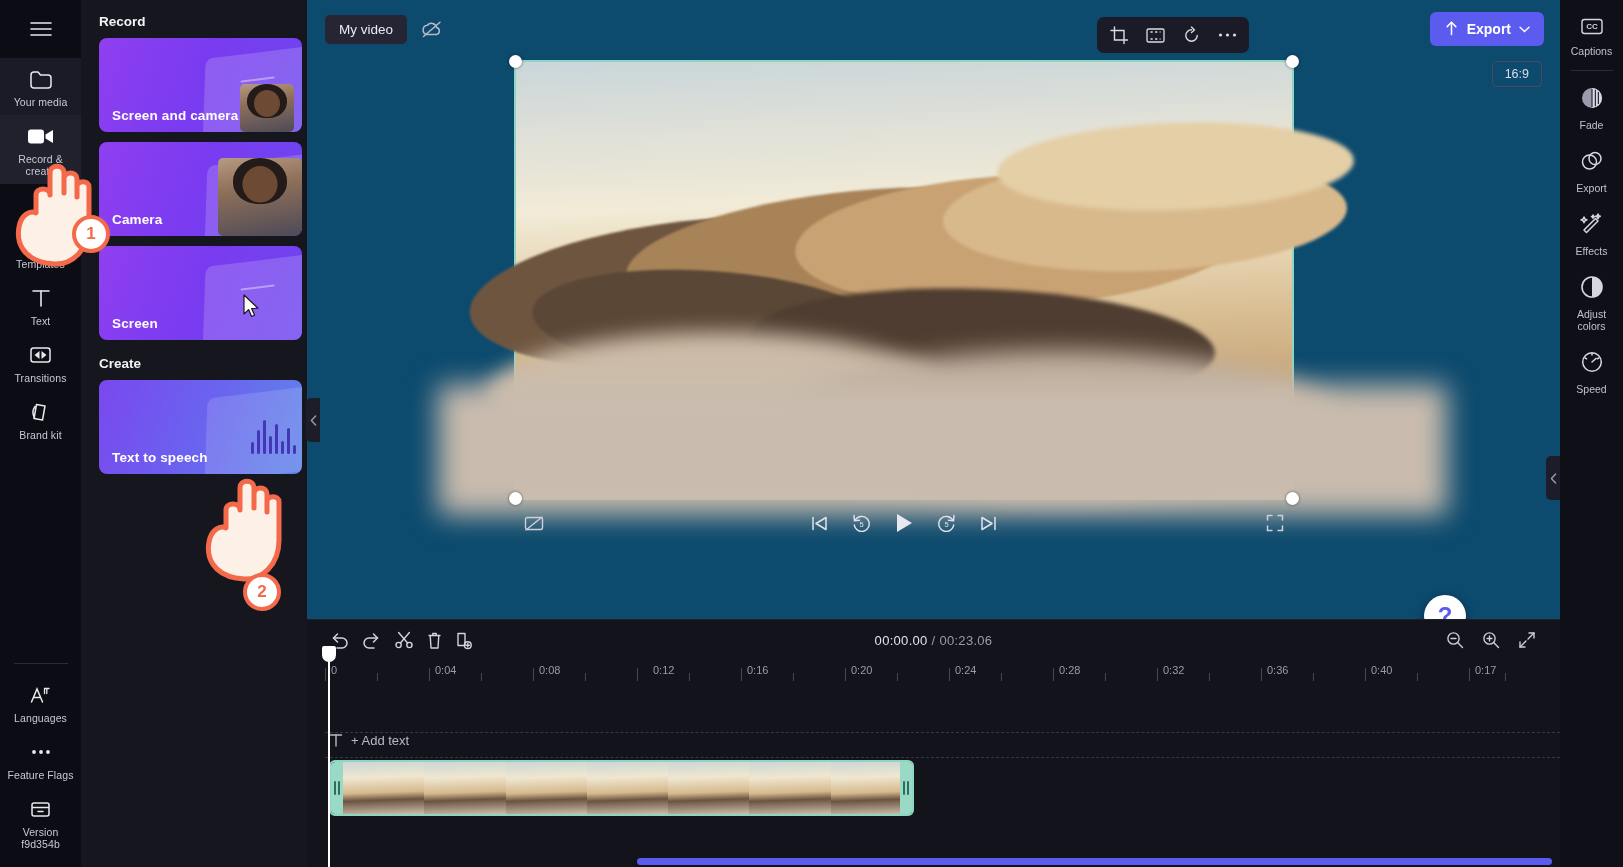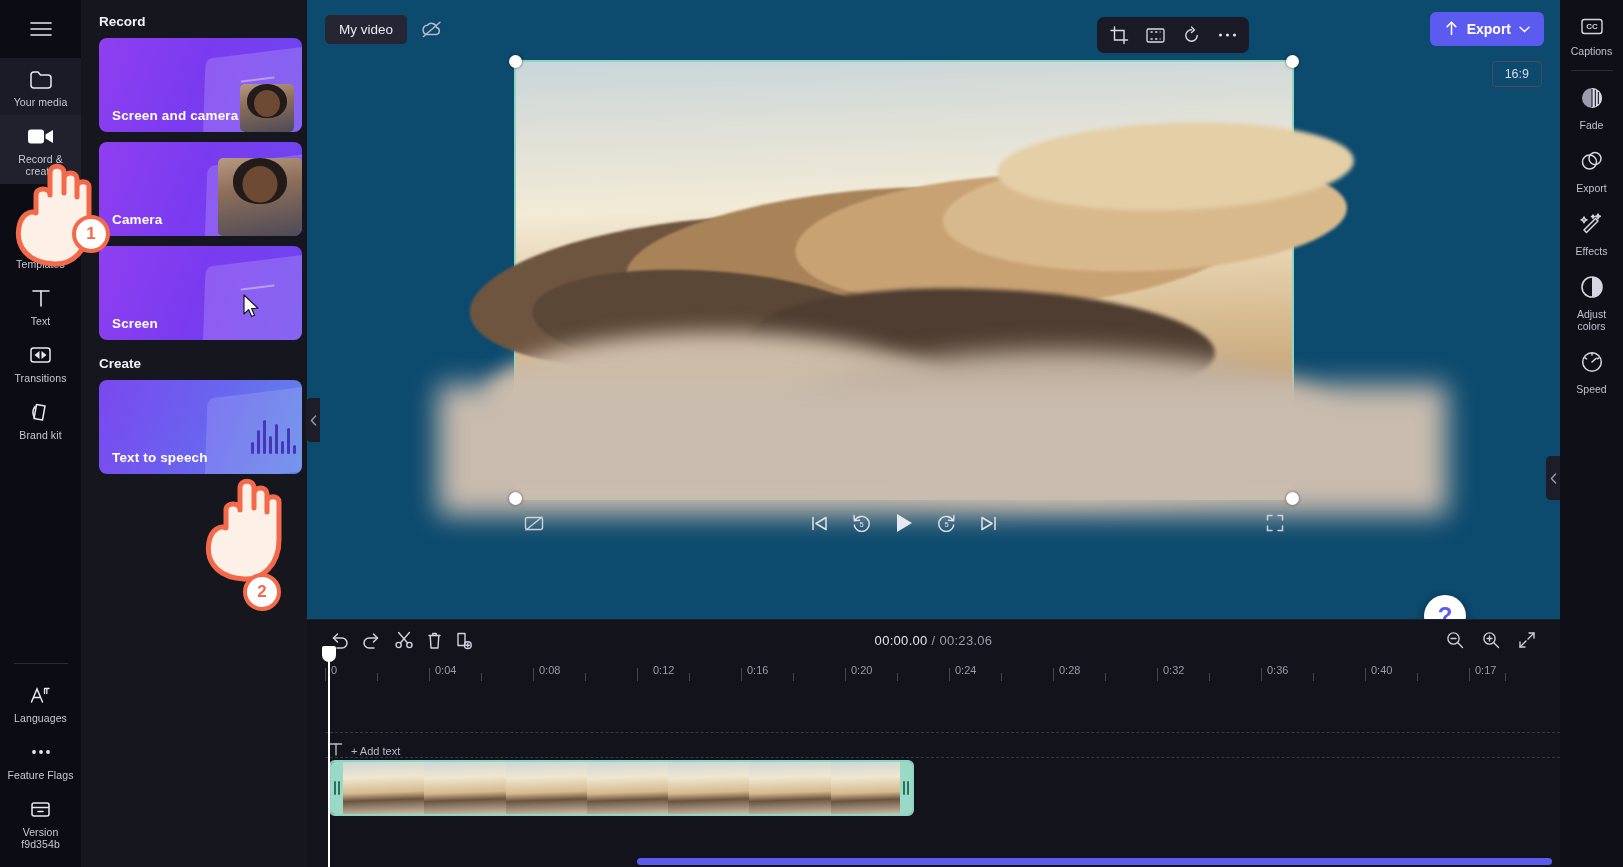--- a/index.html
+++ b/index.html
@@ -153,22 +153,22 @@
   .tl-time .dur { color:#9b9bab; }
   .tl-right { margin-left:auto; display:flex; align-items:center; gap:6px; }
 
   .ruler { height:24px; position:relative; margin-left:18px; overflow:hidden; }
   .tick { position:absolute; top:13px; width:1px; height:8px; background:#45455a; }
   .tick.major { top:8px; height:13px; }
   .rlabel { position:absolute; top:4px; font-size:11px; color:#9a9aab; }
 
   .tracks { position:relative; margin-left:18px; }
   .addrow {
-    position:relative; height:26px; display:flex; align-items:flex-end; gap:8px;
-    font-size:11px; color:#b9b9c8; padding-left:4px; cursor:pointer;
+    position:relative; height:26px; display:flex; align-items:flex-start; gap:8px;
+    font-size:13px; color:#b9b9c8; padding-left:4px; cursor:pointer;
   }
   .clip {
     position:absolute; height:56px; border-radius:6px; overflow:hidden;
     border:2px solid #8fd6c2; display:flex; cursor:pointer;
   }
   .thumb { width:90px; height:100%; position:relative; overflow:hidden; }
   .trim {
     position:absolute; top:0; bottom:0; width:12px; background:#9ad9c6;
     display:flex; align-items:center; justify-content:center;
   }

